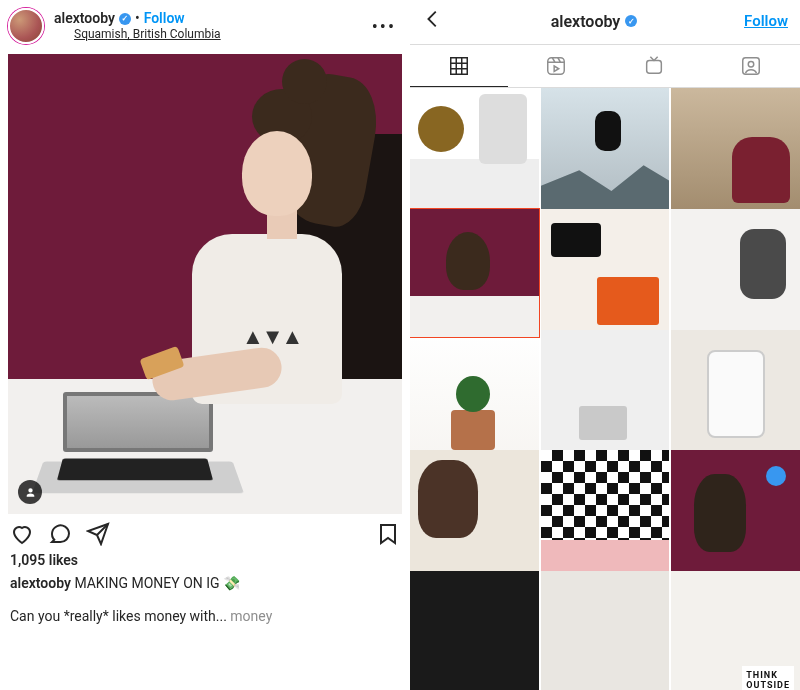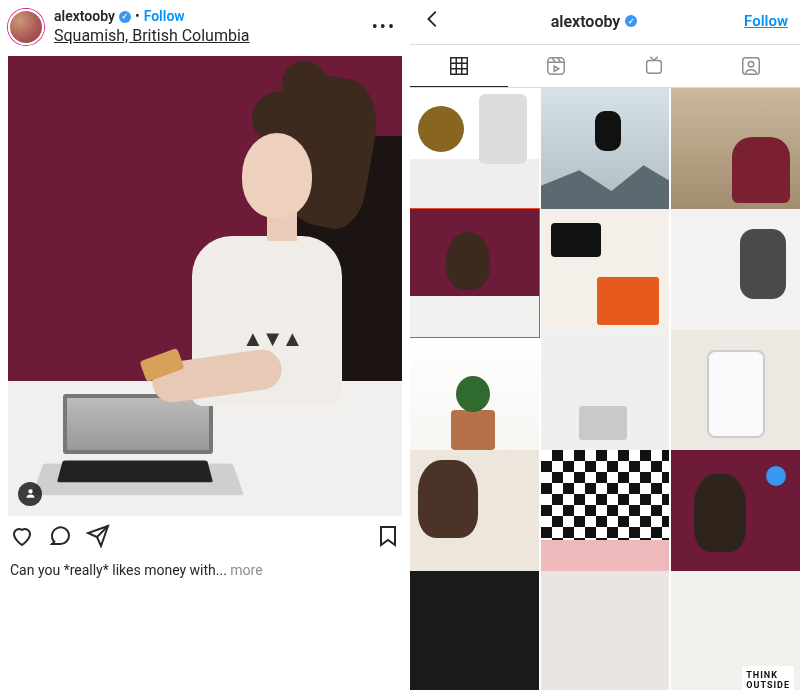--- a/index.html
+++ b/index.html
@@ -37,21 +37,21 @@
   .username-row .uname { font-weight: 600; }
   .verified {
     width: 12px; height: 12px;
     background: #3897f0;
     border-radius: 50%;
     display: inline-flex; align-items: center; justify-content: center;
     color: #fff; font-size: 8px; font-weight: bold;
   }
   .dot-sep { color: #262626; }
   .follow-link { color: #0095f6; font-weight: 600; cursor: pointer; }
-  .location { font-size: 16px; text-decoration: underline; }
+  .location { font-size: 12px; text-decoration: underline; margin-left: 20px; }
   .more-icon { font-size: 18px; letter-spacing: 2px; cursor: pointer; padding-right: 6px; }
 
   .post-image {
     width: 394px; height: 460px;
     background: #6e1b3a; 
     position: relative;
     overflow: hidden;
   }
   
   .desk {
@@ -283,25 +283,30 @@
       </span>
     </div>
     <div class="spacer"></div>
     <span class="ico">
       <svg viewBox="0 0 24 24">
           <path d="M19 21 12 16 5 21V3h14v18z"></path>
         </svg>
     </span>
   </div>
 
-
+  <div class="likes">1,095 likes</div>
+
+  <div class="caption">
+    <span class="uname">alextooby</span>
+    <span>MAKING MONEY ON IG 💸</span>
+  </div>
 
   <div class="excerpt">
     <span>Can you *really* likes money with...</span>
-    <span class="more-text">more</span>
+    <span class="more-text">money</span>
   </div>
 
 </div>
 
 <div class="profile-panel">
 
   <div class="profile-header">
     <span class="back-chevron">
       <svg viewBox="0 0 24 24" width="22" height="22">
           <path d="M15 4 7 12l8 8" stroke="#262626" stroke-width="2" fill="none"></path>

